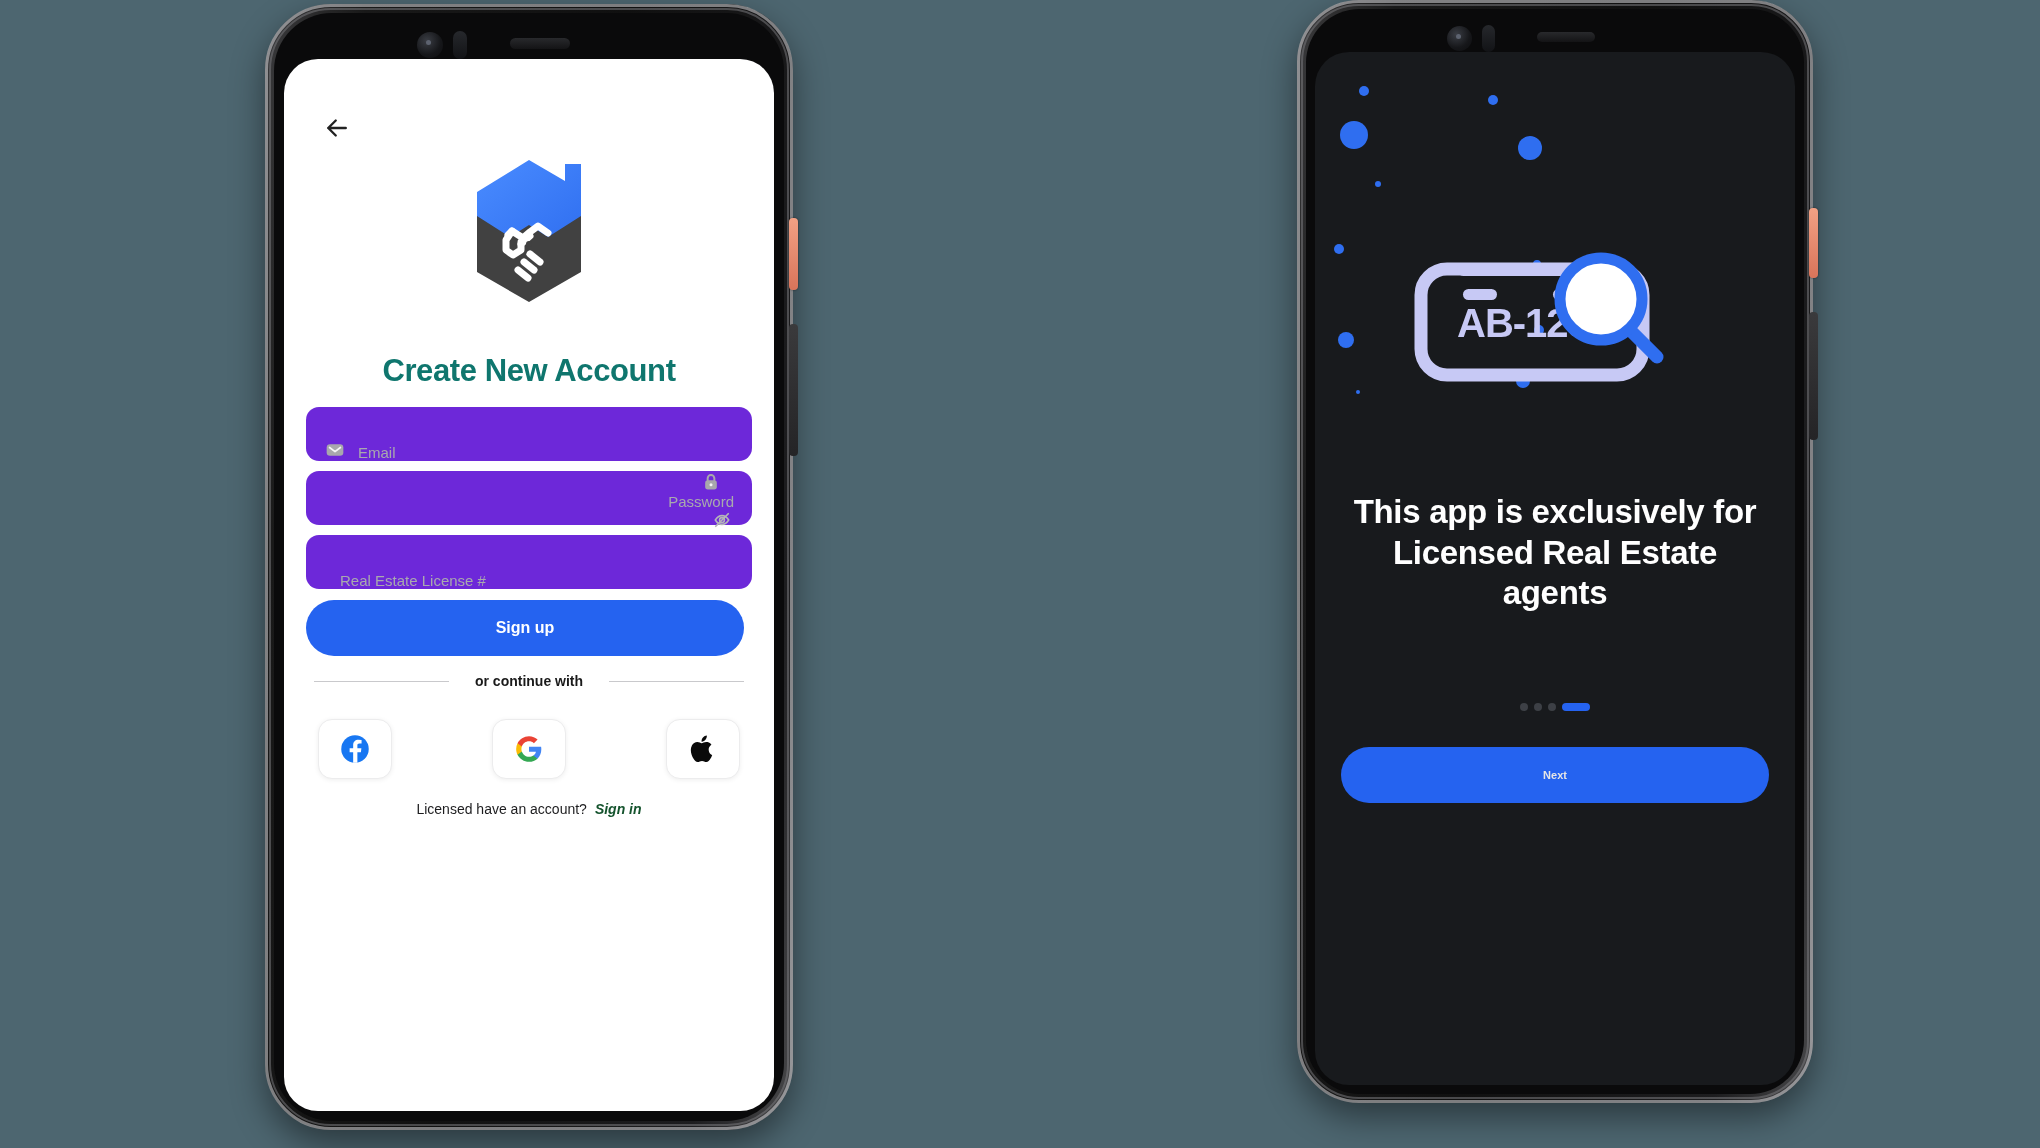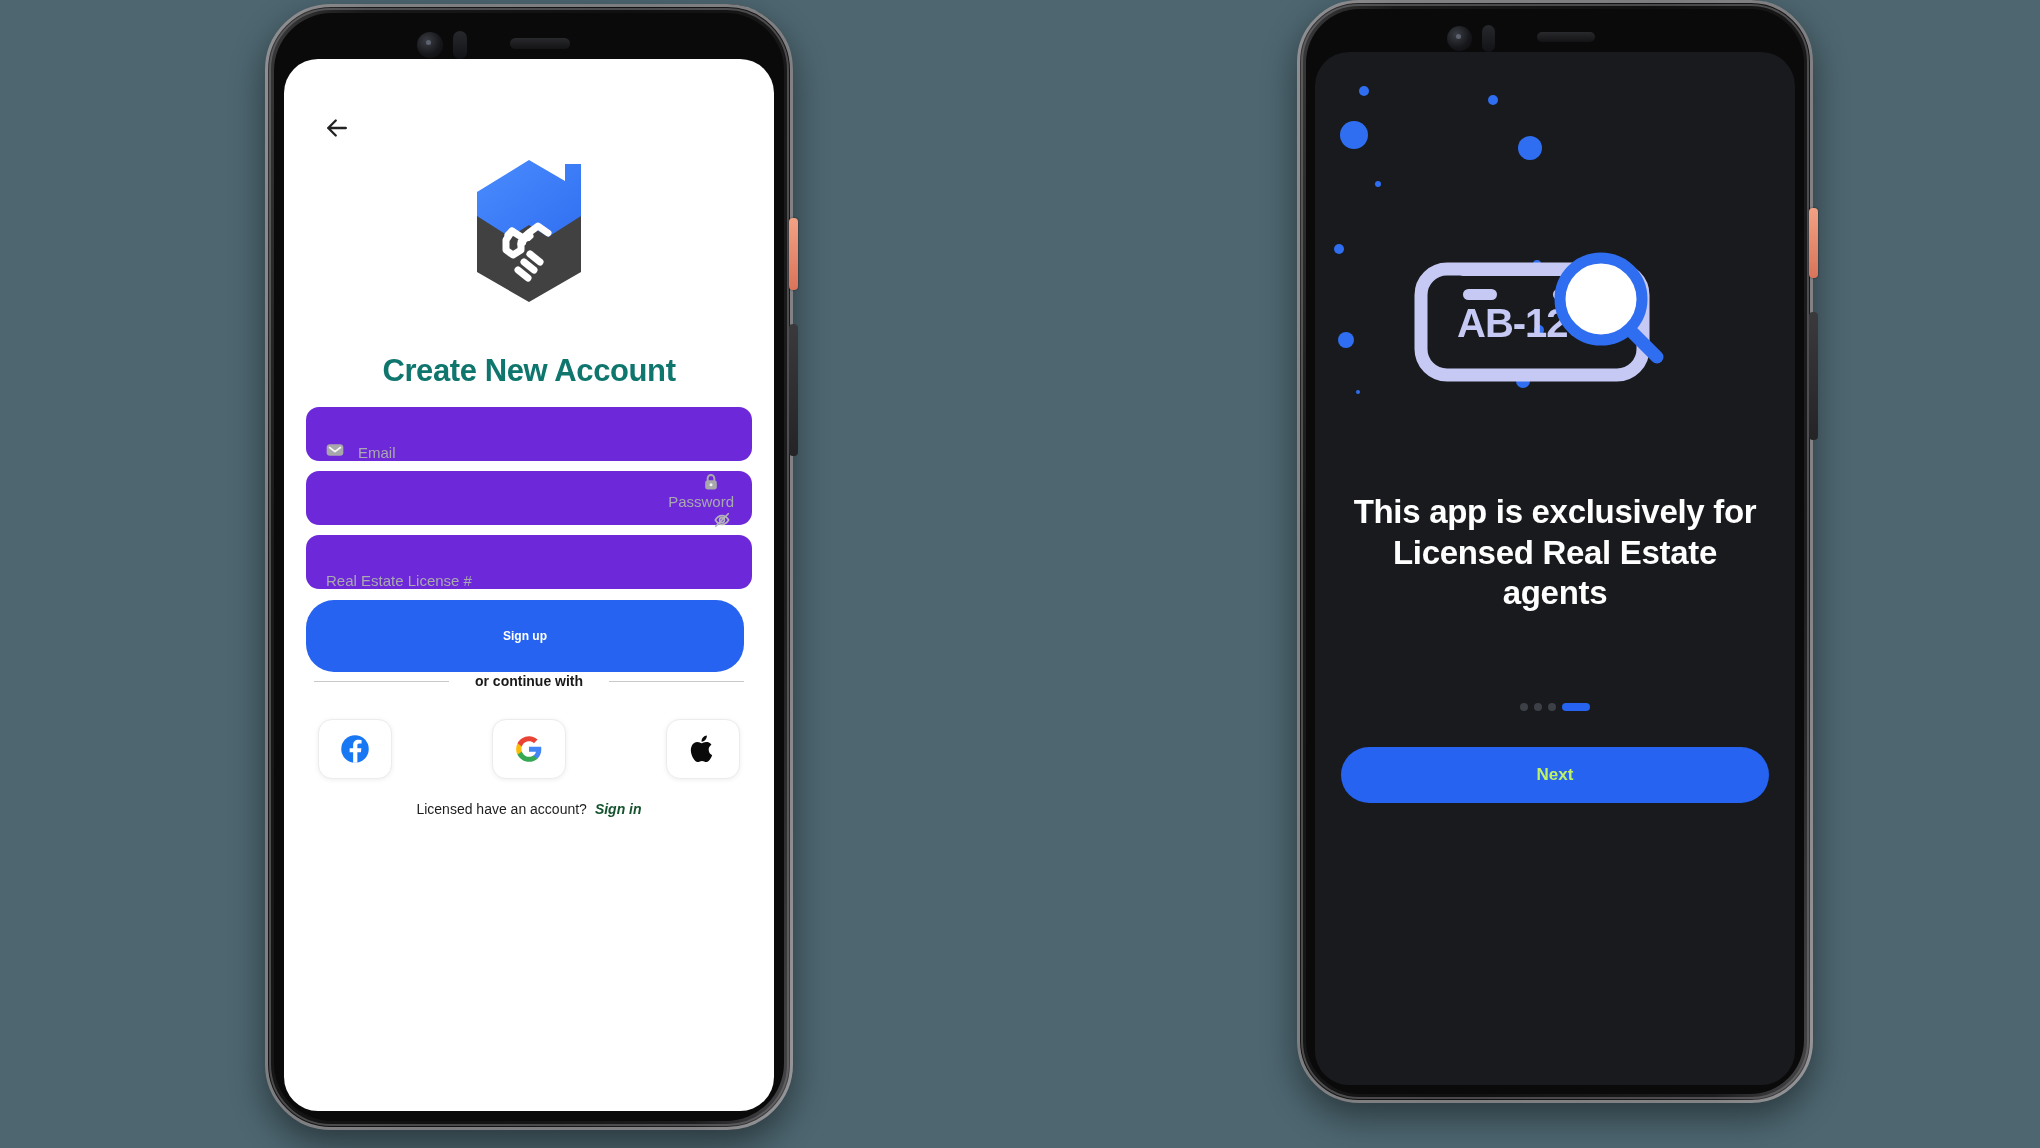--- a/index.html
+++ b/index.html
@@ -68,27 +68,27 @@
     position:absolute;left:22px;right:22px;height:54px;
     background:#6d28d9;border-radius:13px;
     display:flex;align-items:flex-end;padding:0 18px;box-sizing:border-box;
   }
   .field .f-icon{width:22px;height:22px;display:flex;align-items:center;justify-content:center;margin-right:12px;flex:0 0 auto;}
   .field .f-text{font-size:15px;color:#a9a9ae;font-weight:400;}
   .field .f-trail{margin-left:auto;width:24px;height:24px;display:flex;align-items:center;justify-content:center;cursor:pointer;}
   #field-email{top:348px;}
   #field-password{top:412px;flex-direction:column;}
   #field-license{top:476px;}
-  #field-license .f-text{margin-left:2px;}
+  #field-license .f-text{margin-left:16px;}
 
   .primary-btn{
-    position:absolute;left:22px;right:30px;top:541px;height:72px;
+    position:absolute;left:22px;right:30px;top:541px;height:56px;
     background:#2563f0;border-radius:28px;
     display:flex;align-items:center;justify-content:center;
-    color:#fff;font-size:12px;font-weight:700;cursor:pointer;border:none;
+    color:#fff;font-size:16px;font-weight:700;cursor:pointer;border:none;
   }
 
   .divider{
     position:absolute;left:30px;right:30px;top:612px;height:20px;
     display:flex;align-items:center;gap:26px;
   }
   .divider .line{flex:1;height:1px;background:#c9c9cc;}
   .divider .dtext{font-size:14px;font-weight:700;color:#1a1a1a;white-space:nowrap;}
 
   .social-row{
@@ -128,21 +128,21 @@
   .pager{
     position:absolute;left:0;right:0;top:648px;height:14px;
     display:flex;align-items:center;justify-content:center;gap:6px;
   }
   .pager .pd{width:8px;height:8px;border-radius:4px;background:#3d4046;cursor:pointer;}
   .pager .pd.active{width:28px;background:#2563f0;}
   .next-btn{
     position:absolute;left:26px;right:26px;top:695px;height:56px;
     background:#2563f0;border-radius:28px;
     display:flex;align-items:center;justify-content:center;
-    color:#bef264;font-size:17px;font-weight:700;cursor:pointer;border:none;
+    color:#e5e5e5;font-size:11px;font-weight:700;cursor:pointer;border:none;
   }
 </style>
 </head>
 <body style="background: rgb(77, 102, 112);">
 
 <div class="stage">
 
   <div class="phone" id="phone-left">
     <div class="frame"></div>
     <div class="frame-hl"></div>

